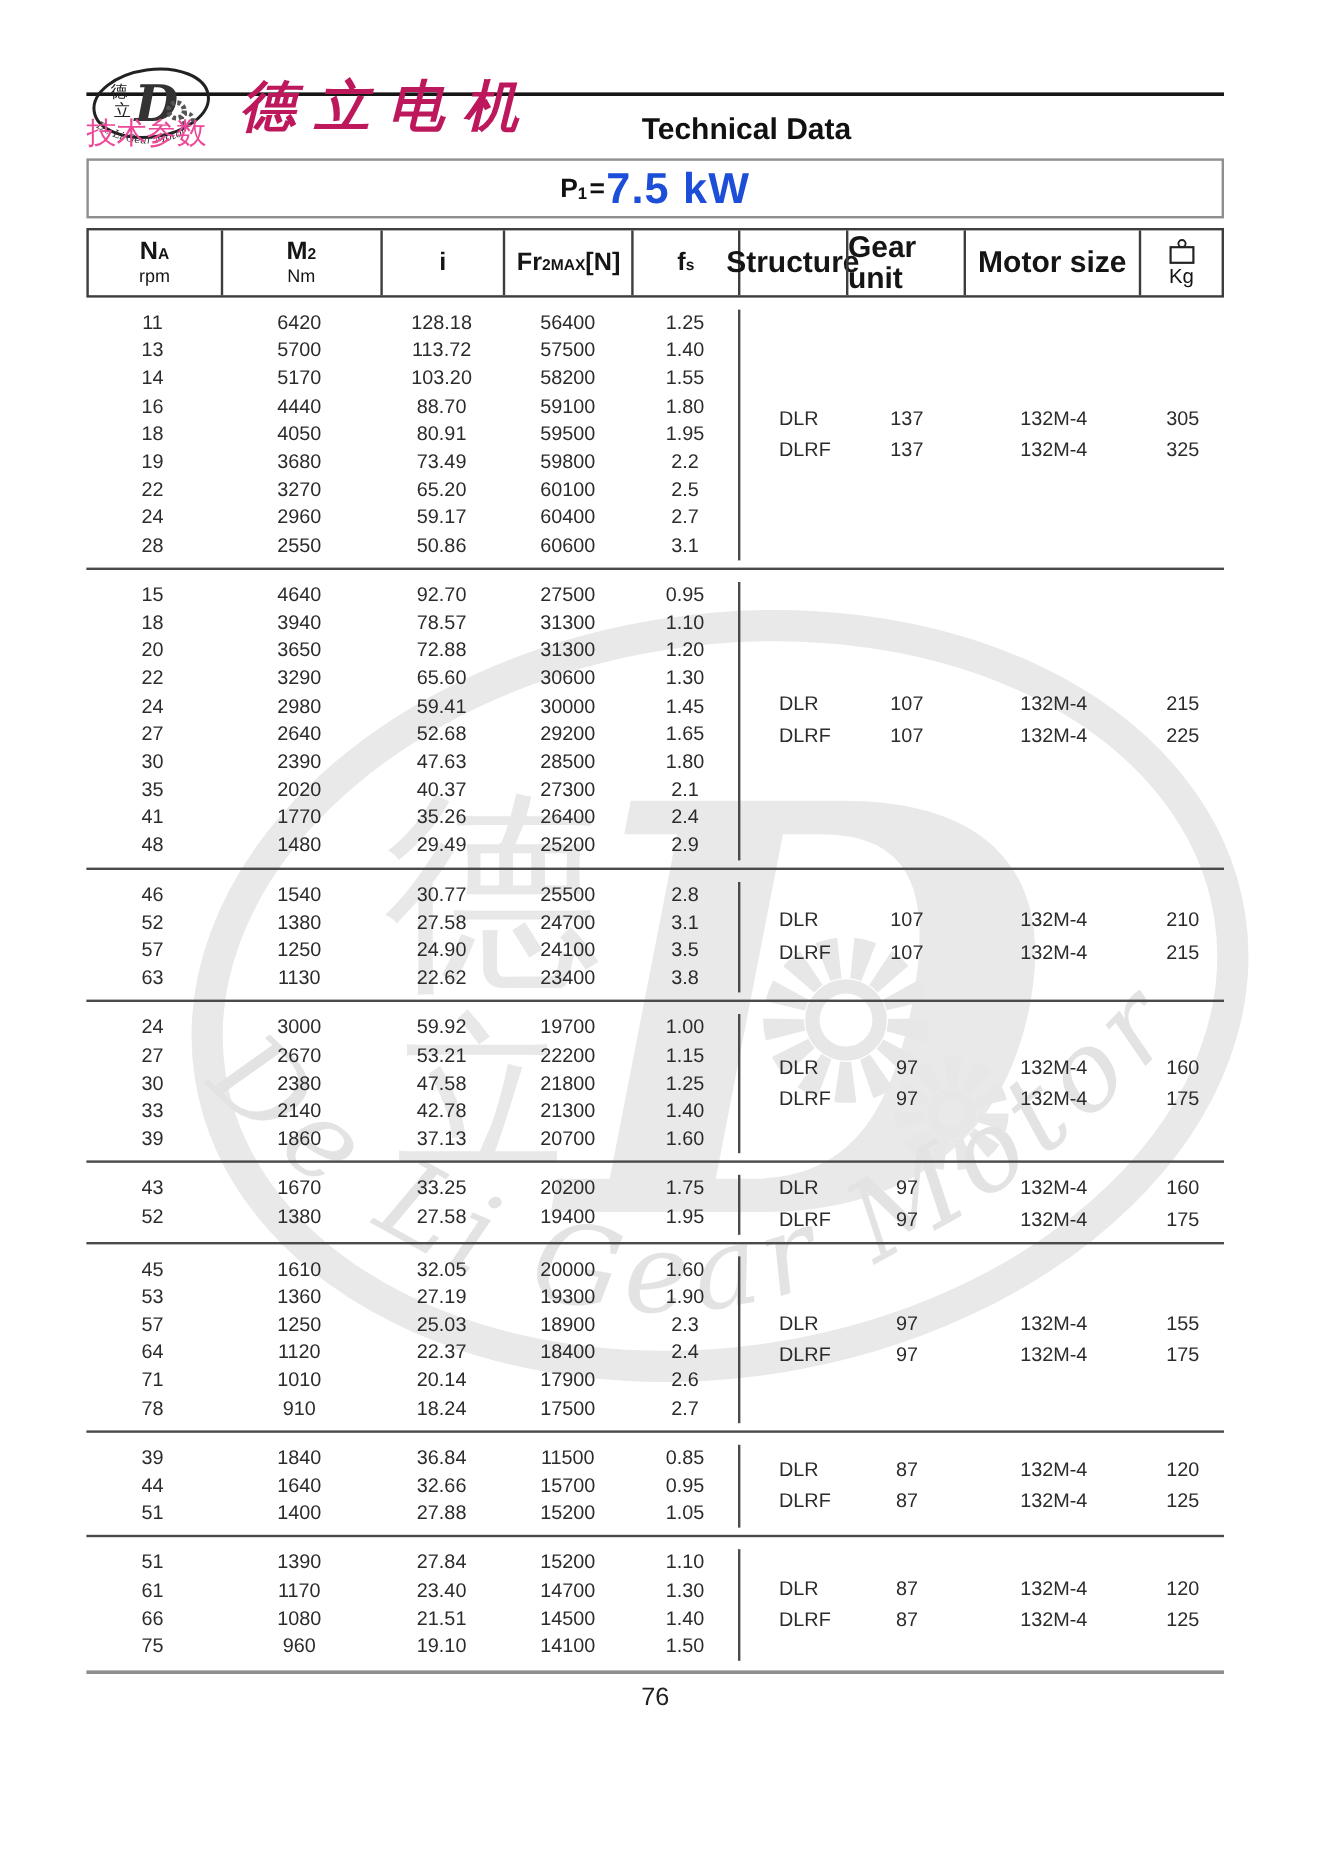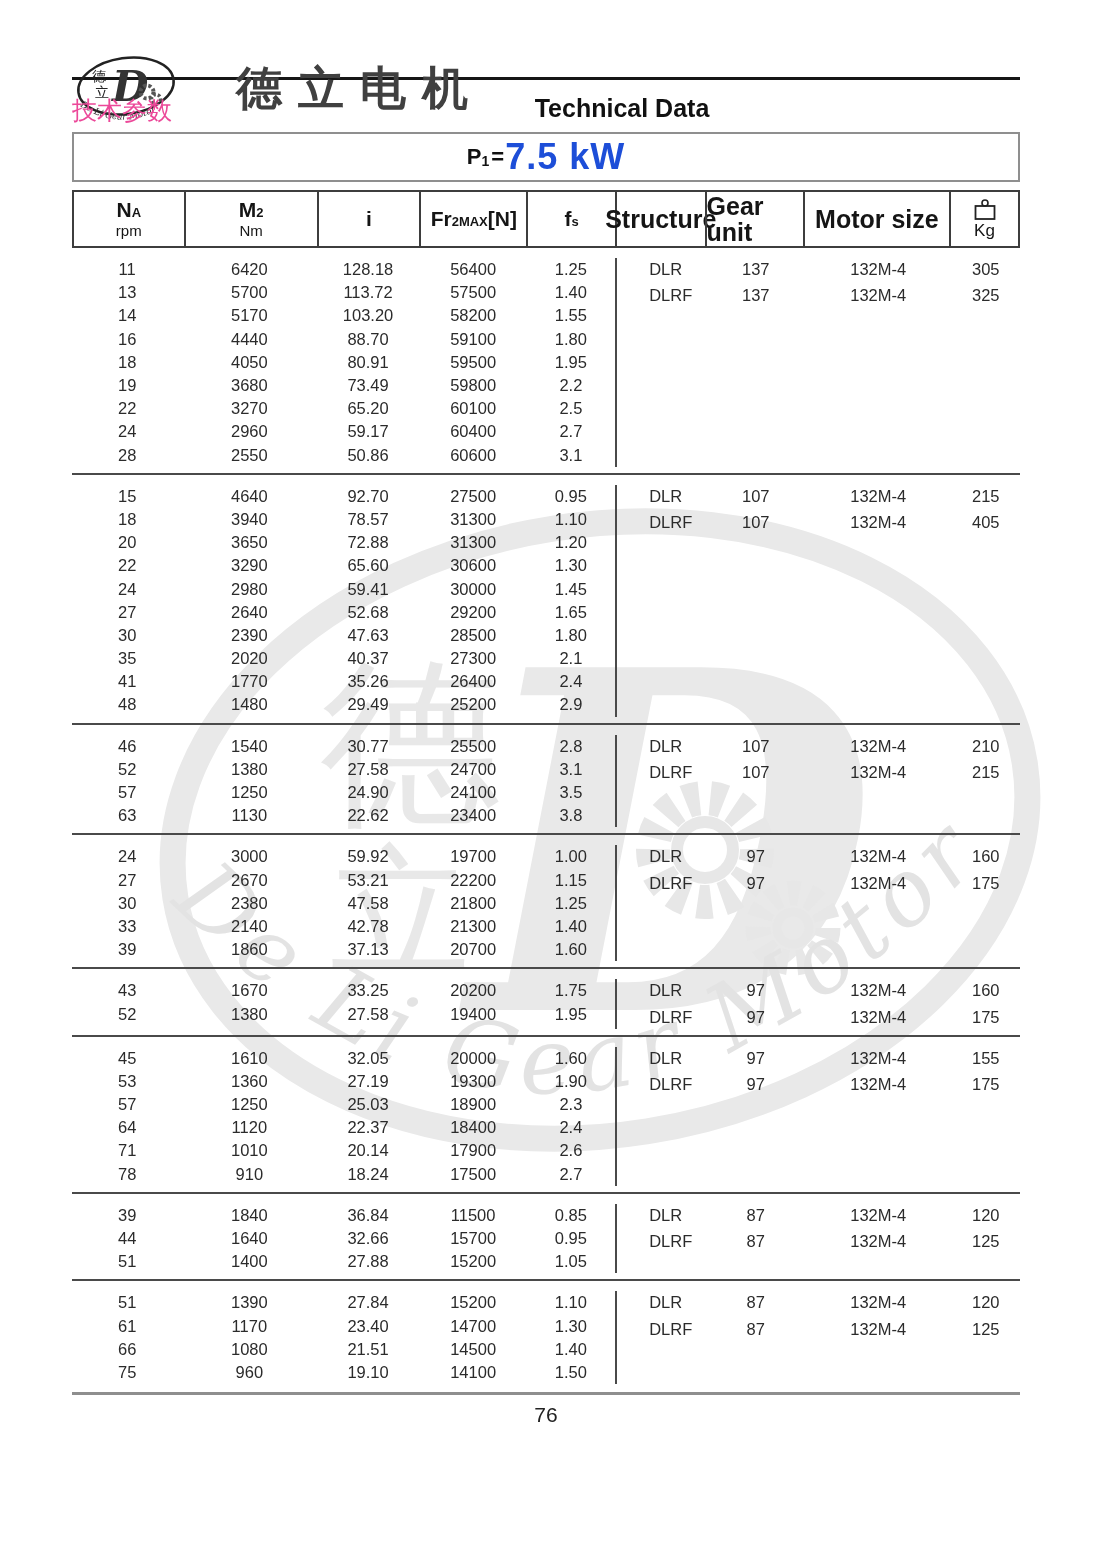--- a/index.html
+++ b/index.html
@@ -3,22 +3,22 @@
 <meta charset="utf-8">
 <style>
   * { margin:0; padding:0; box-sizing:border-box; }
   body { background:#c8c8c8; font-family:"Liberation Sans", sans-serif; }
   .page { position:relative; width:1100px; height:1555px; background:#ffffff; margin:0 auto; overflow:hidden; }
   .watermark { position:absolute; left:0; top:0; z-index:0; pointer-events:none; }
   .content { position:absolute; left:72px; top:0; width:948px; z-index:1; }
 
   
   .logo-row { padding-top:50px; height:77px; display:flex; align-items:flex-start; }
-  .brand { font-family:"DejaVu Serif", serif; font-weight:bold; font-size:46px;
-           letter-spacing:16px; color:#404040; margin-left:56px; margin-top:8px; white-space:nowrap; }
+  .brand { font-family:"DejaVu Serif", serif; font-style:italic; font-weight:bold; font-size:46px;
+           letter-spacing:16px; color:#be185d; margin-left:20px; margin-top:8px; white-space:nowrap; }
   .rule { border-top:3px solid #161616; }
 
   .section-row { position:relative; margin-top:12px; height:34px; }
   .section-cn { position:absolute; left:0; top:2px; font-size:25px; font-weight:normal; color:#ec4899; }
   .section-en { position:absolute; left:550px; top:2px; transform:translateX(-50%); font-size:25px; font-weight:bold; color:#111; white-space:nowrap; }
 
   .power-box { margin-top:6px; height:50px; border:2px solid #8f8f8f; display:flex; align-items:center; justify-content:center; background:#fff; }
   .power-sym { font-size:22px; font-weight:bold; color:#111; }
   .power-sub { font-size:14px; font-weight:bold; color:#111; position:relative; top:4px; }
   .power-eq  { font-size:22px; font-weight:bold; color:#111; margin:0 1px 0 2px; }
@@ -35,21 +35,21 @@
   .th .lab { font-size:25px; font-weight:bold; }
   .th .kg-label { font-size:17px; font-weight:normal; margin-top:1px; }
 
   
   .tbody {}
   .block { display:flex; border-bottom:2px solid #4a4a4a; padding:10px 0 6px; }
   .block:last-child { border-bottom:none; }
   .block-left { width:57.3%; }
   .drow { display:grid; grid-template-columns:20.3% 24.7% 19% 19.7% 16.3%; height:23.2px; align-items:center; }
   .dcell { text-align:center; font-size:16.5px; color:#2b2b2b; }
-  .block-right { width:42.7%; border-left:2px solid #4a4a4a; display:flex; flex-direction:column; }
+  .block-right { width:42.7%; border-left:2px solid #4a4a4a; display:flex; flex-direction:column; justify-content:center; }
   .sgroup { display:flex; flex-direction:column; gap:3px; }
   .srow { display:grid; grid-template-columns:22.2% 24.4% 36.4% 17%; height:23.2px; align-items:center; }
   .scell { text-align:center; font-size:16.5px; color:#2b2b2b; }
   .scell.s0 { text-align:left; padding-left:32px; }
 
   
   .footer-line { margin-top:2px; border-top:3px solid #8e8e8e; }
   .page-num { text-align:center; font-size:21px; color:#222; margin-top:8px; }
 </style>
 </head>
@@ -306,21 +306,21 @@
               <div class="srow">
                 <span class="scell s0">DLR</span>
                 <span class="scell">107</span>
                 <span class="scell">132M-4</span>
                 <span class="scell">215</span>
               </div>
               <div class="srow">
                 <span class="scell s0">DLRF</span>
                 <span class="scell">107</span>
                 <span class="scell">132M-4</span>
-                <span class="scell">405</span>
+                <span class="scell">225</span>
               </div>
             </div>
           </div>
         </div>
         <div class="block">
           <div class="block-left">
             <div class="drow">
               <span class="dcell">46</span>
               <span class="dcell">1540</span>
               <span class="dcell">30.77</span>

